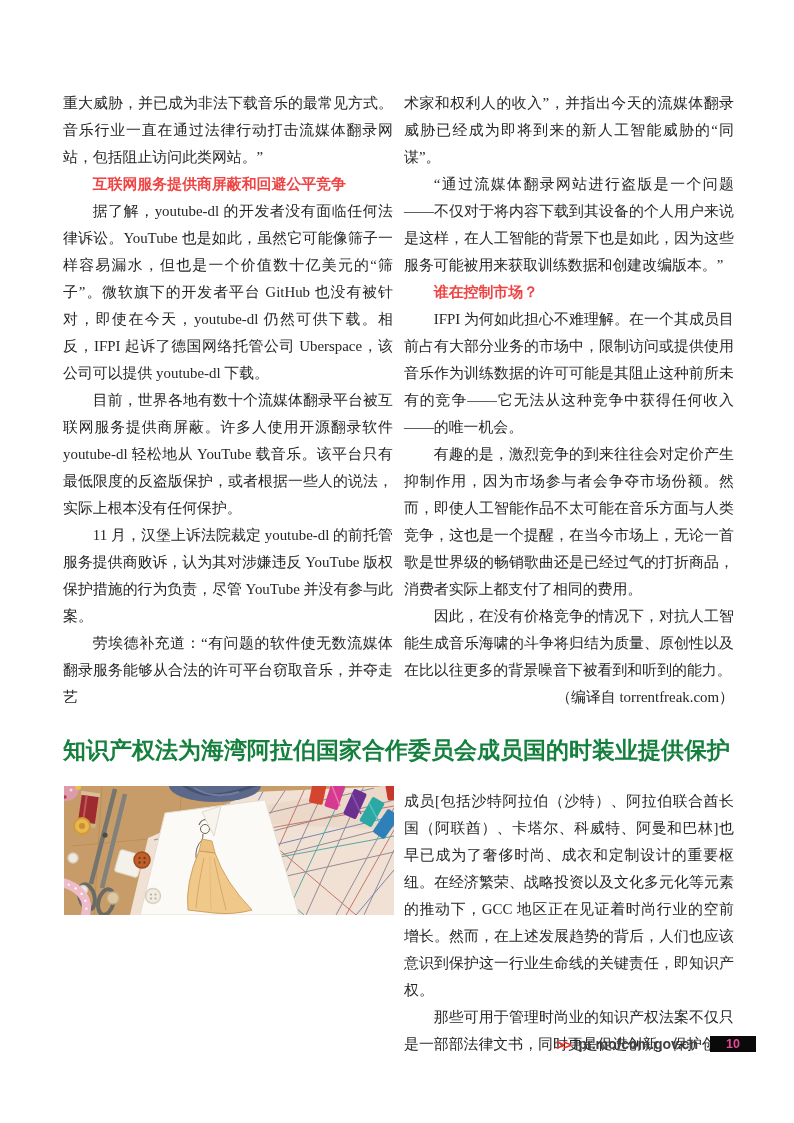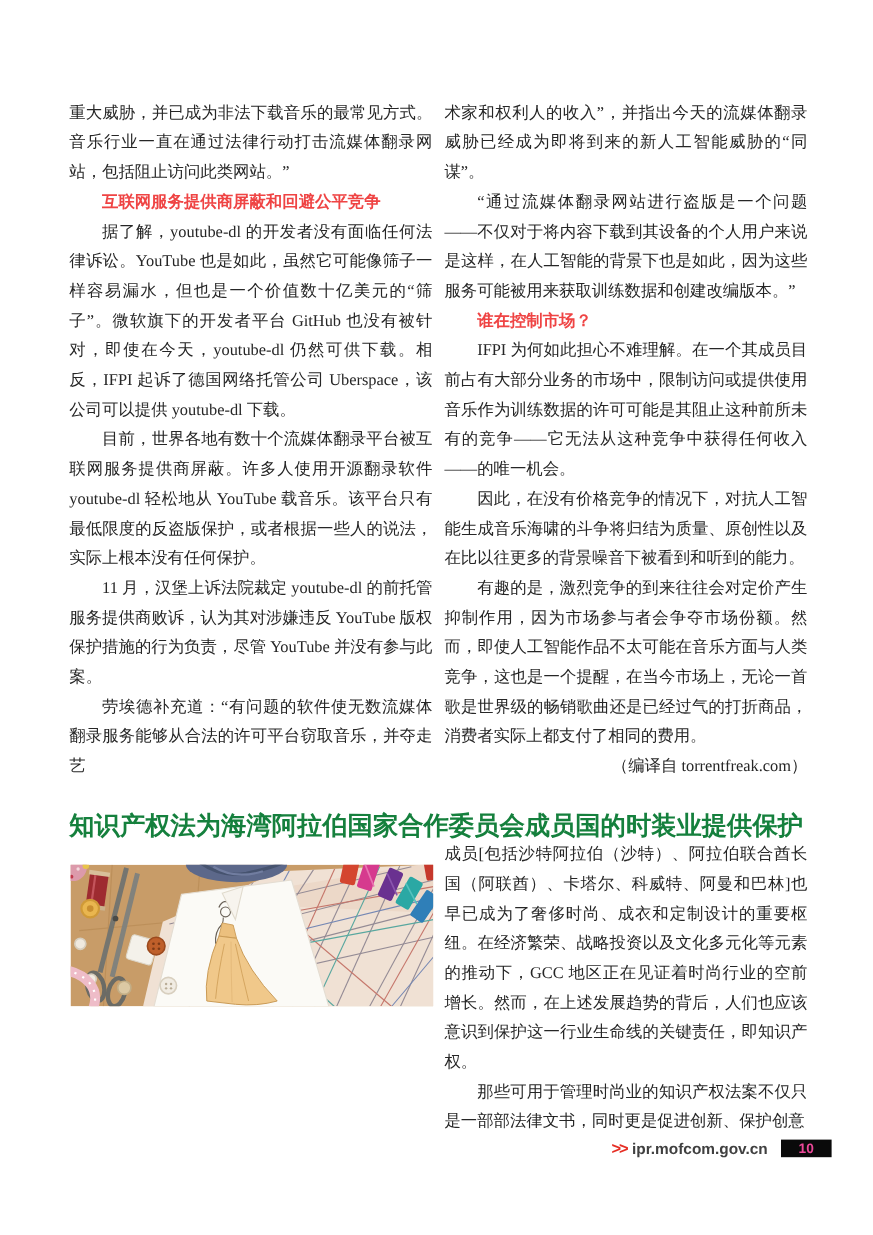--- a/index.html
+++ b/index.html
@@ -17,21 +17,21 @@
   #col1-left{left:63px;top:90px;}
   #col1-right{left:404px;top:90px;}
   .headline{
     position:absolute;left:63px;top:735px;width:690px;margin:0;
     font-family:"Liberation Sans","DejaVu Sans",sans-serif;font-weight:bold;
     font-size:23px;line-height:31px;color:#15803d;
   }
   .photo{position:absolute;left:64px;top:786px;width:330px;height:129px;overflow:hidden;}
   .photo svg{display:block;}
   #col2-left{left:63px;top:920px;}
-  #col2-right{left:404px;top:764px;}
+  #col2-right{left:404px;top:788px;}
   .footer{
     position:absolute;left:556px;top:1035px;height:18px;display:flex;align-items:center;
     font-family:"Liberation Sans","DejaVu Sans",sans-serif;font-weight:bold;font-size:14px;
   }
   .footer .chev{color:#e62e24;letter-spacing:-2px;margin-right:5px;font-size:15px;}
   .footer .site{color:#404040;}
   .footer .pagebox{
     display:inline-block;background:#0a0a0a;color:#ec4899;width:46px;height:16px;
     line-height:16px;text-align:center;font-size:12.5px;margin-left:12px;
   }
@@ -48,22 +48,22 @@
     <p>目前，世界各地有数十个流媒体翻录平台被互联网服务提供商屏蔽。许多人使用开源翻录软件 youtube-dl 轻松地从 YouTube 载音乐。该平台只有最低限度的反盗版保护，或者根据一些人的说法，实际上根本没有任何保护。</p>
     <p>11 月，汉堡上诉法院裁定 youtube-dl 的前托管服务提供商败诉，认为其对涉嫌违反 YouTube 版权保护措施的行为负责，尽管 YouTube 并没有参与此案。</p>
     <p>劳埃德补充道：“有问题的软件使无数流媒体翻录服务能够从合法的许可平台窃取音乐，并夺走艺</p>
   </div>
 
   <div class="col" id="col1-right">
     <p class="cont">术家和权利人的收入”，并指出今天的流媒体翻录威胁已经成为即将到来的新人工智能威胁的“同谋”。</p>
     <p>“通过流媒体翻录网站进行盗版是一个问题——不仅对于将内容下载到其设备的个人用户来说是这样，在人工智能的背景下也是如此，因为这些服务可能被用来获取训练数据和创建改编版本。”</p>
     <p class="subhead">谁在控制市场？</p>
     <p>IFPI 为何如此担心不难理解。在一个其成员目前占有大部分业务的市场中，限制访问或提供使用音乐作为训练数据的许可可能是其阻止这种前所未有的竞争——它无法从这种竞争中获得任何收入——的唯一机会。</p>
+    <p>有趣的是，激烈竞争的到来往往会对定价产生抑制作用，因为市场参与者会争夺市场份额。然而，即使人工智能作品不太可能在音乐方面与人类竞争，这也是一个提醒，在当今市场上，无论一首歌是世界级的畅销歌曲还是已经过气的打折商品，消费者实际上都支付了相同的费用。</p>
     <p>因此，在没有价格竞争的情况下，对抗人工智能生成音乐海啸的斗争将归结为质量、原创性以及在比以往更多的背景噪音下被看到和听到的能力。</p>
-    <p>有趣的是，激烈竞争的到来往往会对定价产生抑制作用，因为市场参与者会争夺市场份额。然而，即使人工智能作品不太可能在音乐方面与人类竞争，这也是一个提醒，在当今市场上，无论一首歌是世界级的畅销歌曲还是已经过气的打折商品，消费者实际上都支付了相同的费用。</p>
     <p class="credit">（编译自 torrentfreak.com）</p>
   </div>
 
   <h1 class="headline">知识产权法为海湾阿拉伯国家合作委员会成员国的时装业提供保护</h1>
 
   <div class="photo">
     <svg width="330" height="129" viewBox="0 0 330 129" xmlns="http://www.w3.org/2000/svg">
 
       <rect width="330" height="129" fill="#c89c68"></rect>
       <g stroke="#b2854f" stroke-width="1" opacity="0.55">

